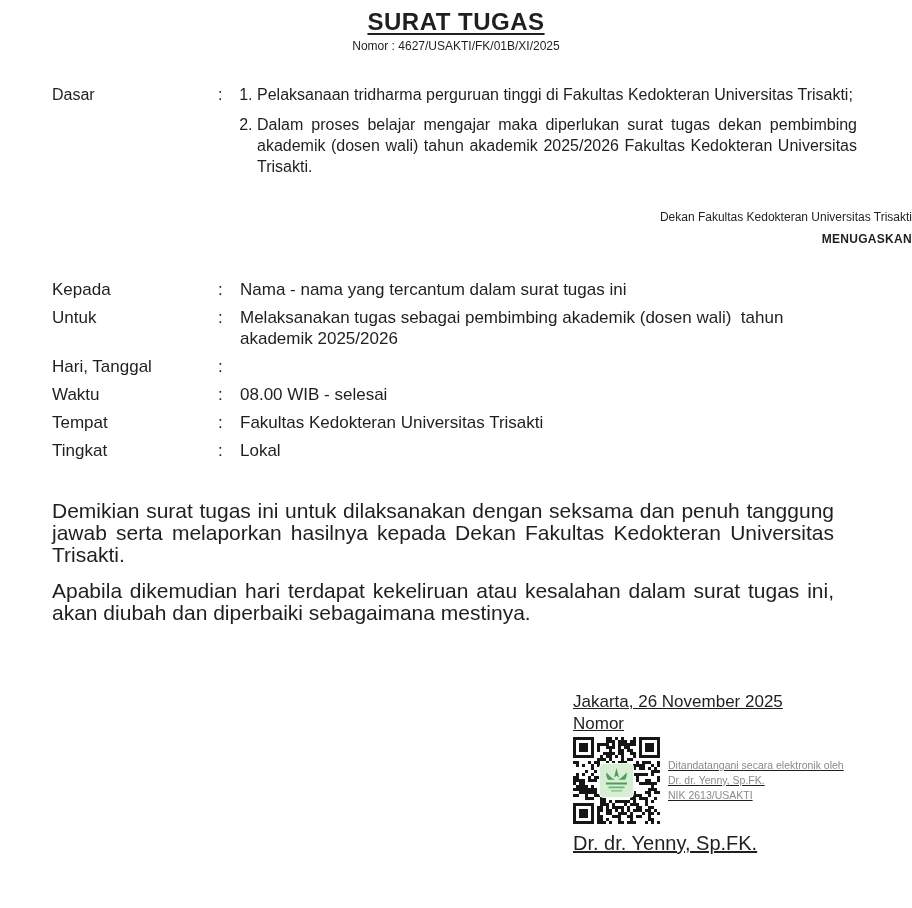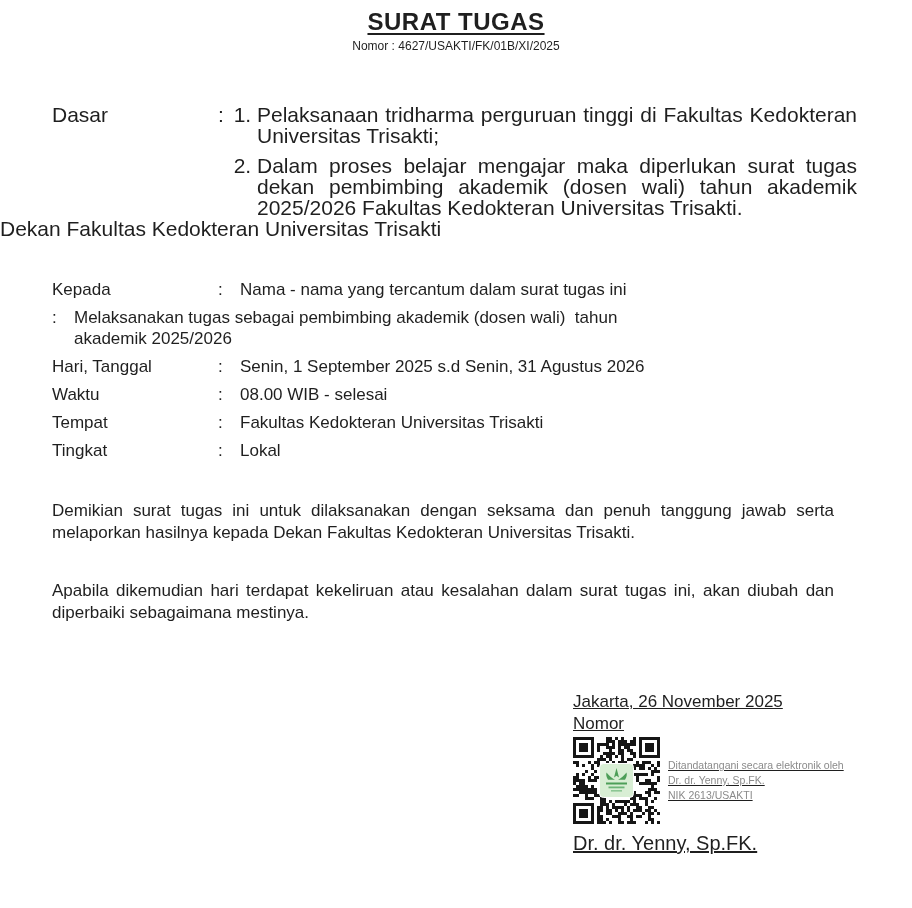--- a/index.html
+++ b/index.html
@@ -22,39 +22,39 @@
     letter-spacing: 0.5px;
   }
   .number { font-size: 12px; margin-top: 3px; }
 
   
   .col-label { width: 166px; flex: none; }
   .col-colon { width: 22px; flex: none; }
   .col-value { flex: 1; white-space: pre-wrap; }
 
   
-  .dasar { position: absolute; top: 84px; left: 52px; display: flex; font-size: 21px; line-height: 21px; margin-top: 20px; }
+  .dasar { position: absolute; top: 84px; left: 52px; display: flex; font-size: 16px; line-height: 21px; }
   .dasar .col-colon { width: 10px; }
   .dasar-list { width: 600px; margin: 0; padding-left: 29px; }
   .dasar-list li { text-align: justify; }
   .dasar-list li + li { margin-top: 9px; }
 
   
-  .issuer-block { position: absolute; top: 218px; left: 0; width: 912px; text-align: left; font-size: 21px; line-height: 22px; }
+  .issuer-block { position: absolute; top: 206px; left: 0; width: 912px; text-align: right; font-size: 12px; line-height: 22px; }
   .directive { font-weight: bold; letter-spacing: 0.3px; }
 
   
   .details { position: absolute; top: 279px; left: 52px; right: 52px; font-size: 17px; line-height: 21px; }
   .detail-row { display: flex; margin-bottom: 7px; }
   .detail-row:nth-child(2) .col-value { max-width: 560px; }
 
   
   .para {
     position: absolute; left: 52px; width: 782px;
-    font-size: 17px; line-height: 22px; text-align: justify;
+    font-size: 21px; line-height: 22px; text-align: justify;
     margin: 0;
   }
   .para-1 { top: 500px; }
   .para-2 { top: 580px; }
 
   
   .signature { position: absolute; top: 691px; left: 573px; font-size: 17px; line-height: 22px; text-decoration: underline; }
   .qr-row { display: flex; align-items: center; margin-top: 2px; }
   .qr-wrap { position: relative; width: 87px; height: 87px; flex: none; }
   .qr-wrap svg.qr { display: block; }
@@ -78,36 +78,37 @@
     <div class="col-label">Dasar</div>
     <div class="col-colon">:</div>
     <ol class="dasar-list">
       <li>Pelaksanaan tridharma perguruan tinggi di Fakultas Kedokteran Universitas Trisakti;</li>
       <li>Dalam proses belajar mengajar maka diperlukan surat tugas dekan pembimbing akademik (dosen wali) tahun akademik 2025/2026 Fakultas Kedokteran Universitas Trisakti.</li>
     </ol>
   </div>
 
   <div class="issuer-block">
     <div>Dekan Fakultas Kedokteran Universitas Trisakti</div>
+    <div class="directive">MENUGASKAN</div>
   </div>
 
   <div class="details">
     <div class="detail-row">
       <div class="col-label">Kepada</div>
       <div class="col-colon">:</div>
       <div class="col-value">Nama - nama yang tercantum dalam surat tugas ini</div>
     </div>
     <div class="detail-row">
+      <div class="col-label">Untuk</div>
       <div class="col-colon">:</div>
       <div class="col-value">Melaksanakan tugas sebagai pembimbing akademik (dosen wali)  tahun akademik 2025/2026</div>
     </div>
     <div class="detail-row">
       <div class="col-label">Hari, Tanggal</div>
       <div class="col-colon">:</div>
-      <div class="col-value">Senin, 1 September 2025 s.d Senin, 31 Agustus 2026</div>
     </div>
     <div class="detail-row">
       <div class="col-label">Waktu</div>
       <div class="col-colon">:</div>
       <div class="col-value">08.00 WIB - selesai</div>
     </div>
     <div class="detail-row">
       <div class="col-label">Tempat</div>
       <div class="col-colon">:</div>
       <div class="col-value">Fakultas Kedokteran Universitas Trisakti</div>

